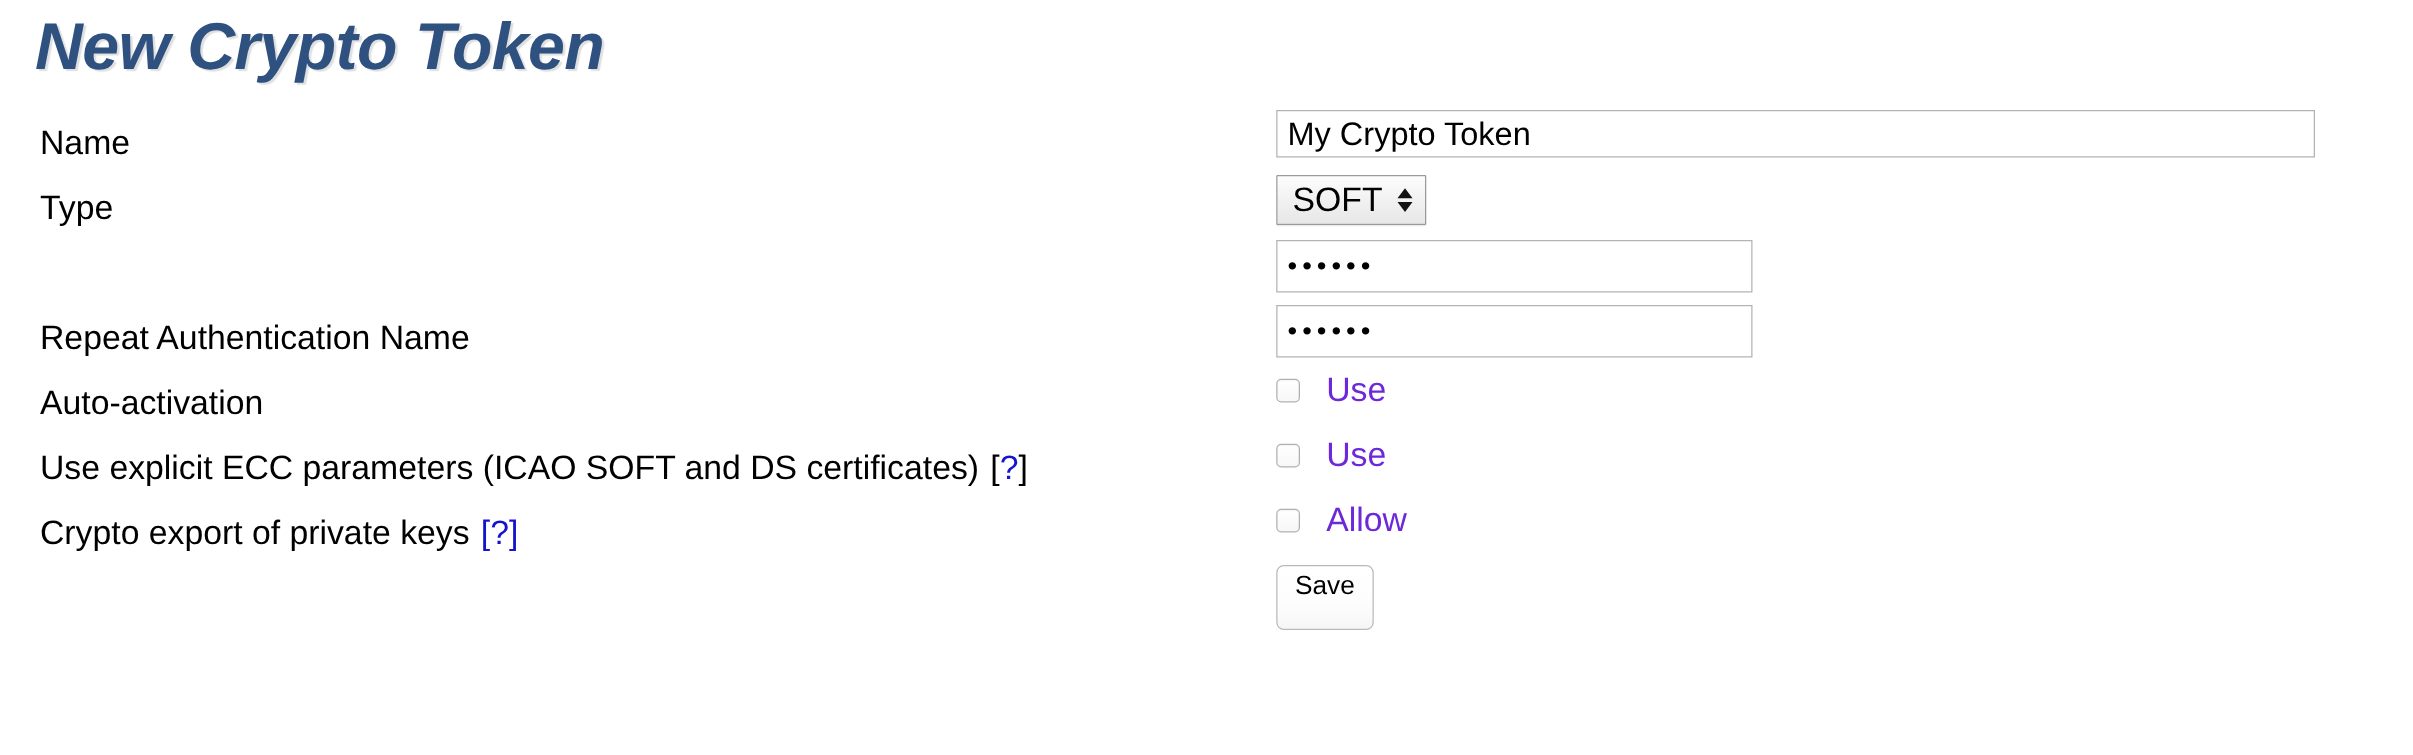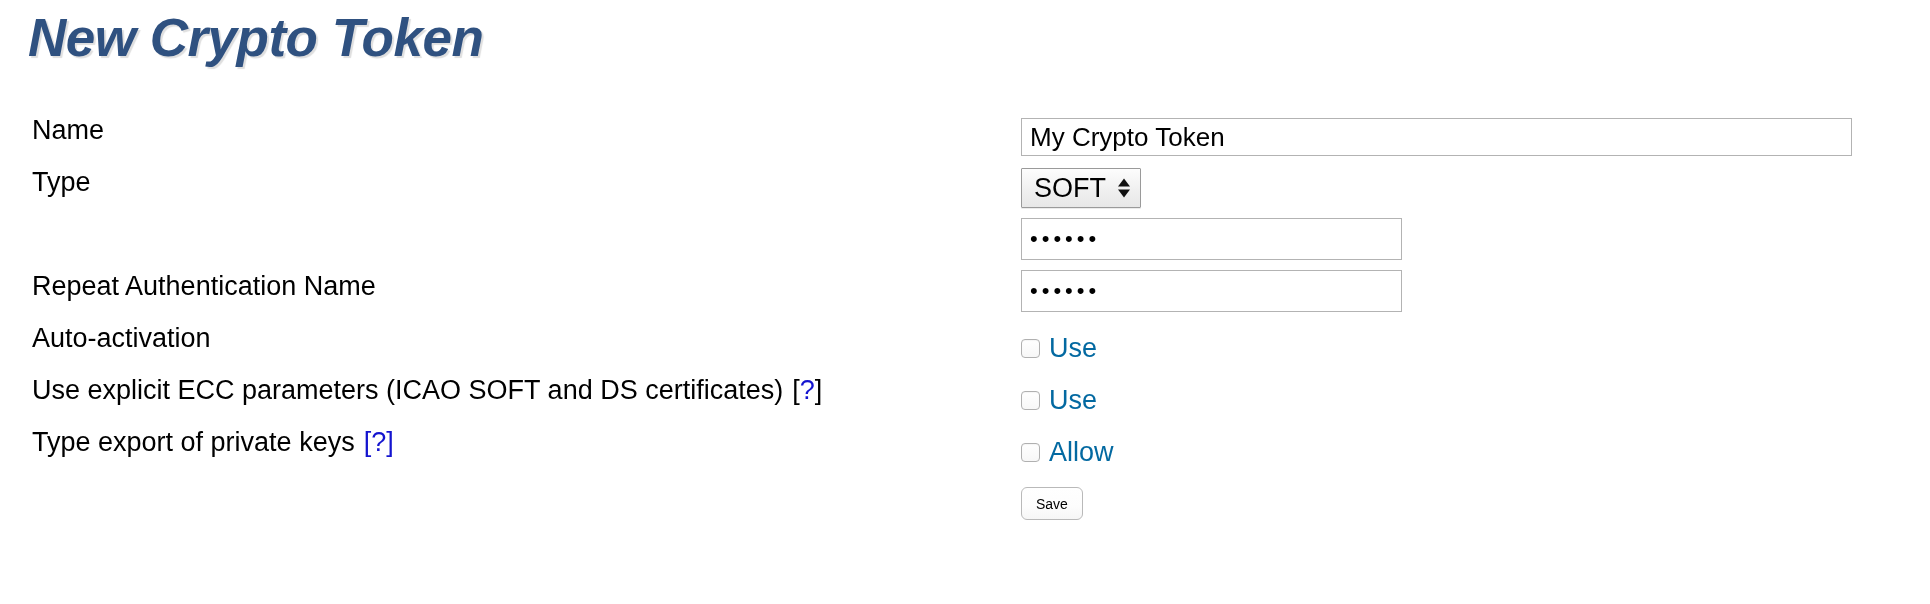--- a/index.html
+++ b/index.html
@@ -36,21 +36,21 @@
     letter-spacing: -0.5px;
     text-shadow: 2px 2px 1px rgba(0, 0, 0, 0.13);
     white-space: nowrap;
     font-style: italic;
   }
 
   
   .form {
     position: absolute;
     left: 0;
-    top: 104px;
+    top: 88px;
     width: 1892px;
   }
 
   .form-row {
     position: relative;
     width: 100%;
     height: 52px;
   }
 
   .row-label {
@@ -65,21 +65,21 @@
     white-space: nowrap;
     color: #000000;
   }
 
   .row-field {
     position: absolute;
     left: 1021px;
     top: 0;
     height: 52px;
     display: flex;
-    align-items: flex-end;
+    align-items: flex-start;
   }
 
   .help-link {
     color: #1414cf;
     text-decoration: none;
     margin-left: 9px;
   }
   .help-link.bracket-dark {
     color: #000000;
   }
@@ -167,36 +167,36 @@
     height: 19px;
     border: 1px solid #b0b0b0;
     border-radius: 4px;
     background: linear-gradient(180deg, #ffffff 0%, #f7f7f7 100%);
     box-shadow: inset 0 1px 1px rgba(0,0,0,0.04);
     flex: 0 0 auto;
   }
   .check-label {
     font-size: 27px;
     line-height: 32px;
-    margin-left: 9px;
-    white-space: nowrap;
-    color: #0369a1;
+    margin-left: 21px;
+    white-space: nowrap;
+    color: #6d28d9;
   }
 
   
   .save-btn {
     box-sizing: border-box;
     font-family: "Liberation Sans", "DejaVu Sans", sans-serif;
-    font-size: 14px;
+    font-size: 21px;
     line-height: 24px;
     color: #000000;
     background: linear-gradient(180deg, #ffffff 0%, #fdfdfd 60%, #f6f6f6 100%);
     border: 1px solid #b9b9b9;
     border-radius: 6px;
-    padding: 4px 14px 3px 14px;
+    padding: 4px 14px 22px 14px;
     cursor: default;
     white-space: nowrap;
   }
 </style>
 </head>
 <body>
 
 <div class="page">
 
   <h1 class="page-title">New Crypto Token</h1>
@@ -256,21 +256,21 @@
       <div class="row-field">
         <label class="check-field">
           <span class="checkbox-box"></span>
           <span class="check-label">Use</span>
         </label>
       </div>
     </div>
 
     <div class="form-row">
       <div class="row-label">
-        <span>Type export of private keys</span>
+        <span>Crypto export of private keys</span>
         <a href="#" class="help-link">[?]</a>
       </div>
       <div class="row-field">
         <label class="check-field">
           <span class="checkbox-box"></span>
           <span class="check-label">Allow</span>
         </label>
       </div>
     </div>
 

